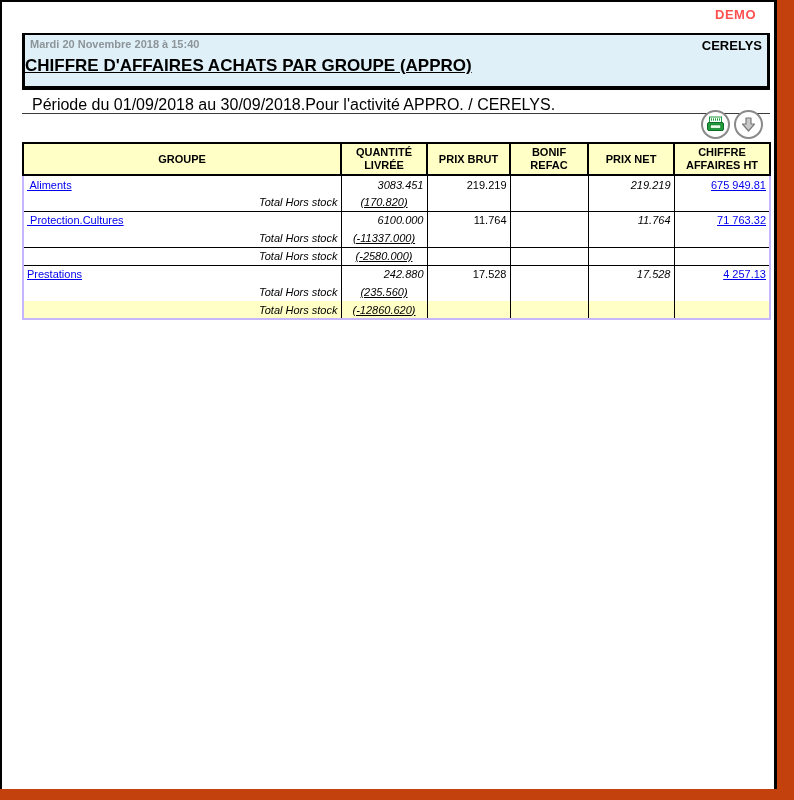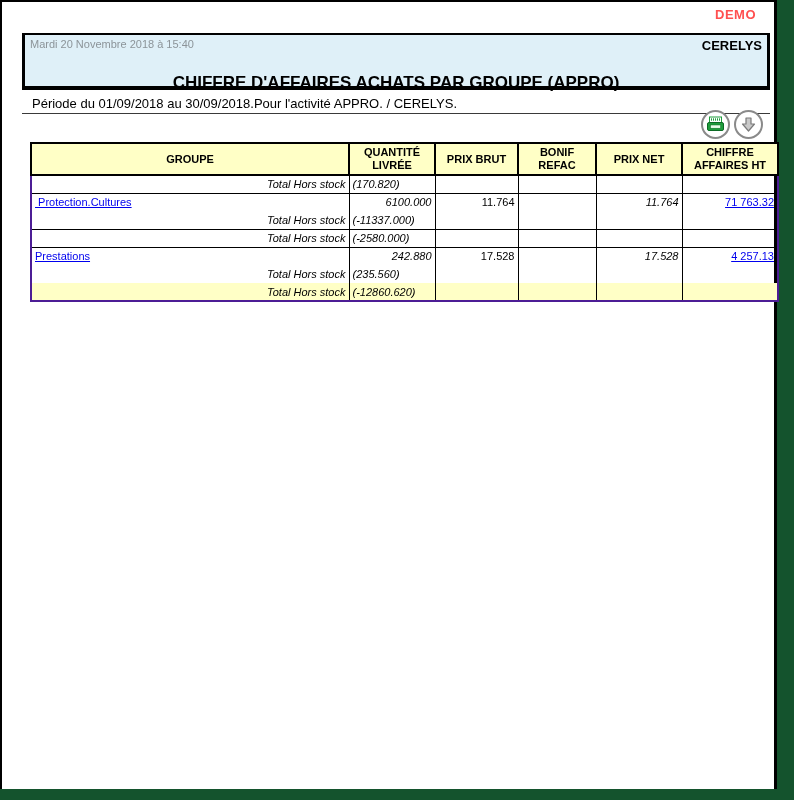--- a/index.html
+++ b/index.html
@@ -1,48 +1,48 @@
 <!DOCTYPE html>
 <html style="--demo_red: #FF5050; --header_blue: #DFF0F8; --date_gray: #8C9499; --accent_yellow: #FFFFC6; --link_blue: #0000EE; --printer_green: #1F9D3C;"><head>
 <meta charset="utf-8">
 <style>
   html,body{margin:0;padding:0;background:#ffffff;}
   body{width:794px;height:800px;font-family:"Liberation Sans",sans-serif;position:relative;overflow:hidden;}
-  .page{position:absolute;inset:0;background:#14532d;}
+  .page{position:absolute;inset:0;background:#c2410c;}
   .frame{position:absolute;left:0;top:0;width:777px;height:789px;box-sizing:border-box;
          border-top:2px solid #000;border-left:2px solid #000;border-right:3px solid #000;background:#fff;}
   .demo{position:absolute;top:5px;right:18px;color:var(--demo_red,#ff5050);font-size:13px;font-weight:bold;letter-spacing:.5px;}
   .header-box{position:absolute;left:20px;top:31px;width:748px;height:57px;box-sizing:border-box;
               background:var(--header_blue,#dff0f8);border:solid #000;border-width:2px 3px 4px 3px;}
   .header-row{display:flex;justify-content:space-between;align-items:flex-start;padding:3px 5px 0 5px;}
-  .hdr-date{color:var(--date_gray,#8c9499);font-size:11px;font-weight:normal;}
+  .hdr-date{color:var(--date_gray,#8c9499);font-size:11px;font-weight:bold;}
   .hdr-company{color:#000;font-size:13px;font-weight:bold;}
-  .hdr-title{text-align:center;font-size:17px;font-weight:bold;text-decoration:underline;margin-top:20px;color:#000;}
-  .period{position:absolute;left:30px;top:94px;font-size:13px;color:#000;}
+  .hdr-title{font-size:17px;font-weight:bold;text-decoration:underline;margin-top:3px;color:#000;}
+  .period{position:absolute;left:30px;top:94px;font-size:16px;color:#000;}
   .rule{position:absolute;left:20px;top:111px;width:748px;border-top:1px solid #3a3a3a;}
   .toolbar{position:absolute;left:699px;top:108px;display:flex;gap:4px;}
   .icon-btn{width:29px;height:29px;border-radius:50%;border:2px solid #8a8a8a;background:#fff;
             display:flex;align-items:center;justify-content:center;padding:0;cursor:pointer;box-sizing:border-box;}
-  table{position:absolute;left:28px;top:140px;width:747px;border-collapse:collapse;table-layout:fixed;
-        border:2px solid #4c1d95;font-size:11px;color:#000;}
+  table{position:absolute;left:20px;top:140px;width:747px;border-collapse:collapse;table-layout:fixed;
+        border:2px solid #c4b5fd;font-size:11px;color:#000;}
   th{background:var(--accent_yellow,#ffffc6);border:2px solid #000;font-size:11px;font-weight:bold;
      text-align:center;white-space:pre-line;line-height:13px;height:28px;padding:1px 2px;}
   tbody td{border-left:1px solid #000;border-right:1px solid #000;height:18px;padding:0 3px;
            vertical-align:middle;box-sizing:border-box;overflow:hidden;}
   tr.sep td{border-bottom:1px solid #000;}
   a{color:var(--link_blue,#0000ee);text-decoration:underline;cursor:pointer;}
   .cell-label{text-align:left;}
   .cell-label a{white-space:pre;}
   .cell-qty{text-align:right;font-style:italic;}
   .cell-brut{text-align:right;}
   .cell-bonif{text-align:center;}
   .cell-net{text-align:right;font-style:italic;}
   .cell-ca{text-align:right;}
   .r-substock .cell-label,.r-grandsub .cell-label{text-align:right;font-style:italic;margin-top:32px;}
-  .r-substock .cell-qty,.r-grandsub .cell-qty{text-align:left;}
+  .r-substock .cell-qty,.r-grandsub .cell-qty{text-align:center;text-decoration:underline;}
   .r-grand td{background:var(--accent_yellow,#ffffc6);border-top:2px solid #000;font-weight:bold;}
   .r-grand .cell-label{font-style:normal;}
   .r-grandsub td{background:var(--accent_yellow,#ffffc6);}
 </style>
 </head>
 <body>
 
 <div class="page">
   <div class="frame">
 
@@ -91,20 +91,28 @@
 LIVRÉE</th>
             <th>PRIX BRUT</th>
             <th>BONIF
 REFAC</th>
             <th>PRIX NET</th>
             <th>CHIFFRE
 AFFAIRES HT</th>
           </tr>
       </thead>
       <tbody id="table-body">
+          <tr class="r-group">
+            <td class="cell-label"><a href="#"> Aliments</a></td>
+            <td class="cell-qty">3083.451</td>
+            <td class="cell-brut">219.219</td>
+            <td class="cell-bonif"></td>
+            <td class="cell-net">219.219</td>
+            <td class="cell-ca"><a href="#">675 949.81</a></td>
+          </tr>
           <tr class="r-substock sep">
             <td class="cell-label">Total Hors stock</td>
             <td class="cell-qty">(170.820)</td>
             <td class="cell-brut"></td>
             <td class="cell-bonif"></td>
             <td class="cell-net"></td>
             <td class="cell-ca"></td>
           </tr>
           <tr class="r-group">
             <td class="cell-label"><a href="#"> Protection.Cultures</a></td>

